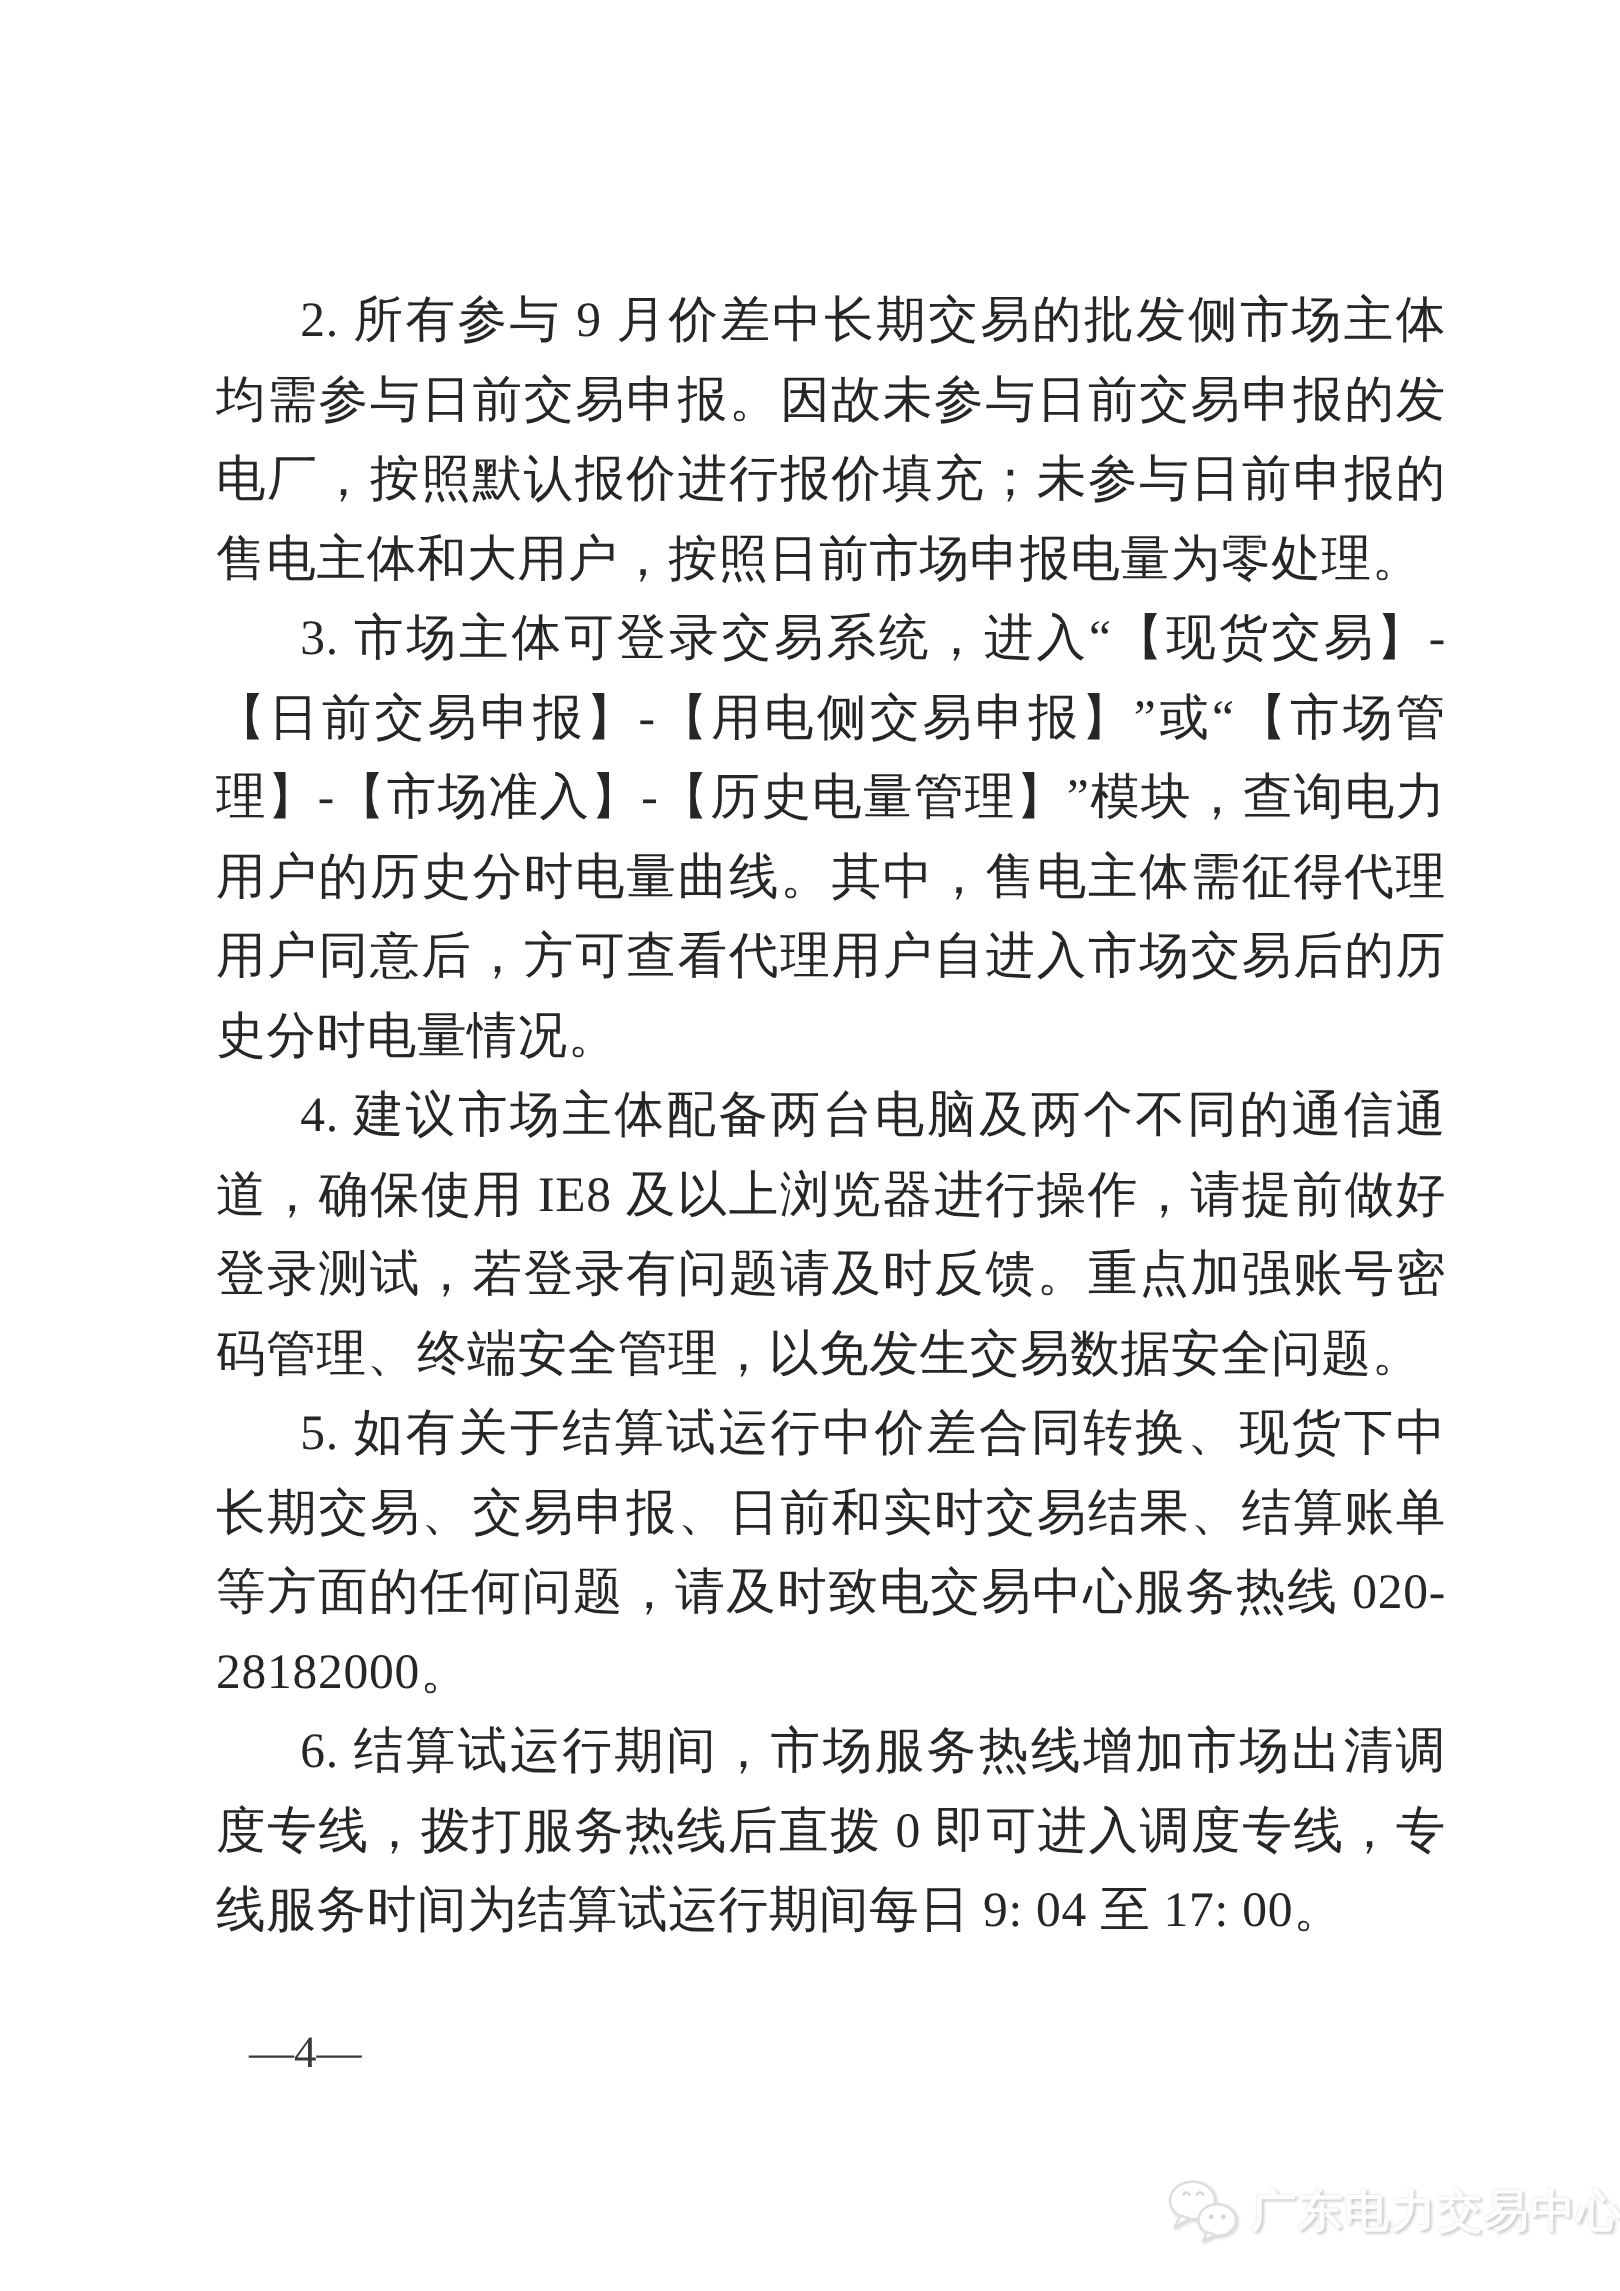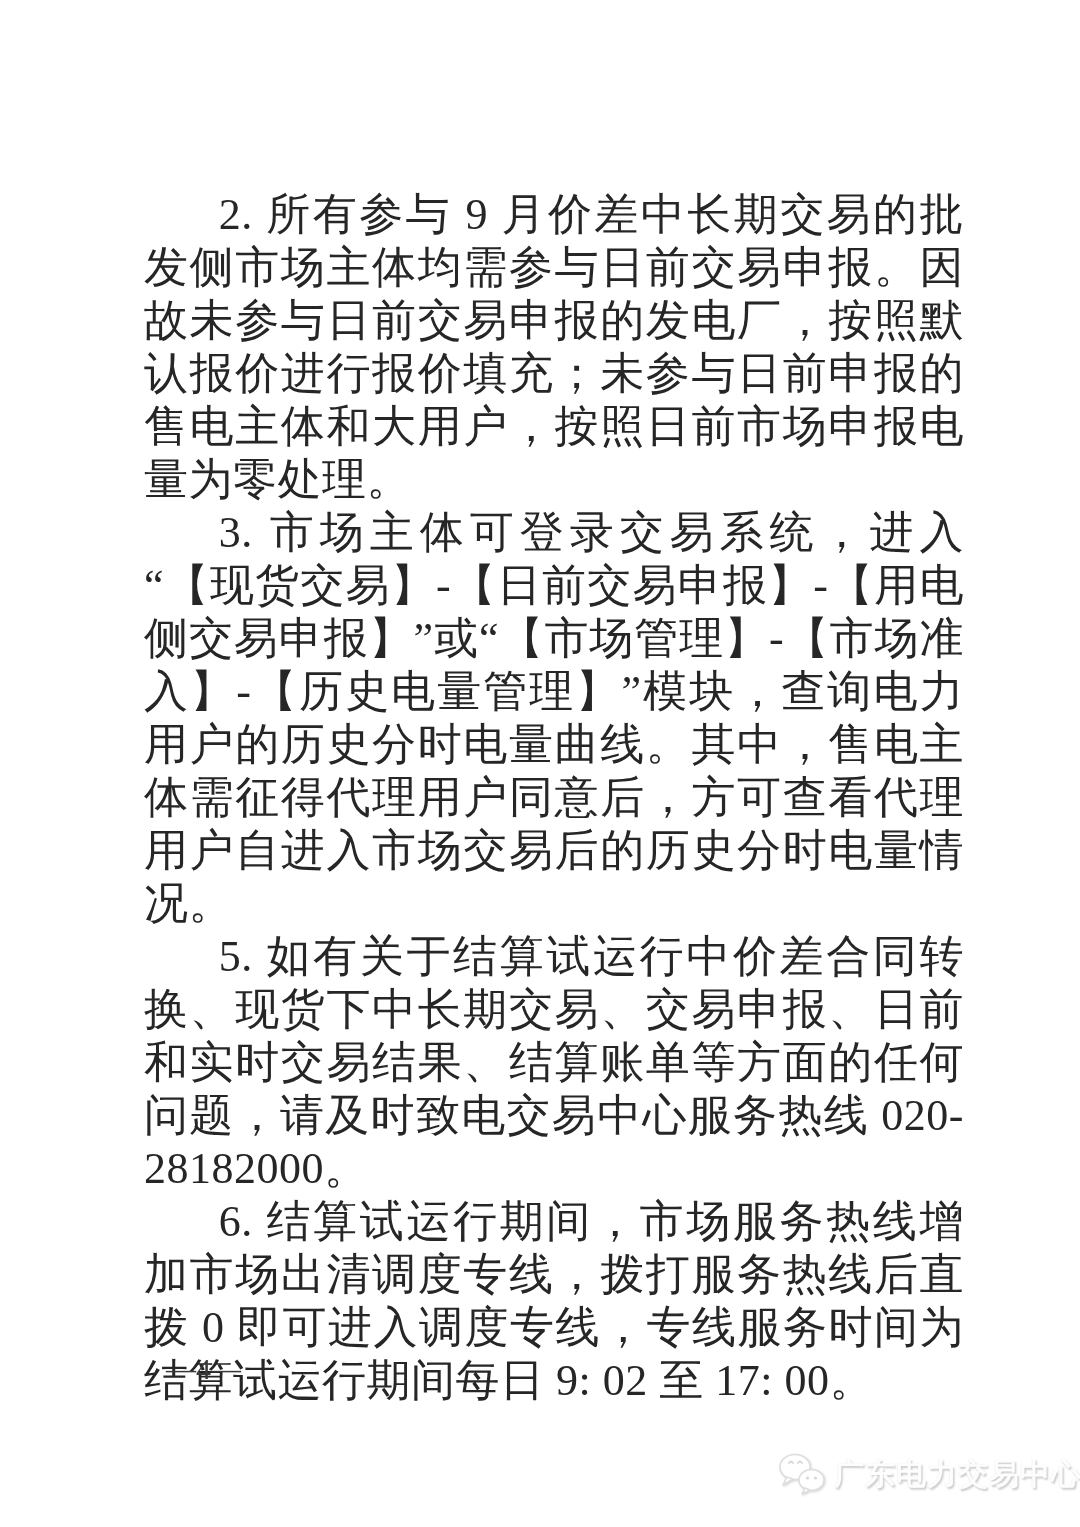--- a/index.html
+++ b/index.html
@@ -17,21 +17,21 @@
   .page {
     position: absolute;
     inset: 0;
     background: #ffffff;
   }
   .body-text {
     position: absolute;
     left: 144px;
     top: 188px;
     width: 820px;
-    font-size: 44px;
+    font-size: 33px;
     line-height: 53px;
     color: #262626;
     text-align: justify;
     text-justify: inter-character;
     letter-spacing: 0.5px;
   }
   .body-text p {
     margin: 0;
     padding: 0;
     text-indent: 1.7em;
@@ -67,22 +67,23 @@
   }
 </style>
 </head>
 <body>
 
 <div class="page">
 
   <main class="body-text">
     <p>2. 所有参与 9 月价差中长期交易的批发侧市场主体均需参与日前交易申报。因故未参与日前交易申报的发电厂，按照默认报价进行报价填充；未参与日前申报的售电主体和大用户，按照日前市场申报电量为零处理。</p>
     <p>3. 市场主体可登录交易系统，进入“【现货交易】-【日前交易申报】-【用电侧交易申报】”或“【市场管理】-【市场准入】-【历史电量管理】”模块，查询电力用户的历史分时电量曲线。其中，售电主体需征得代理用户同意后，方可查看代理用户自进入市场交易后的历史分时电量情况。</p>
+    <p>4. 建议市场主体配备两台电脑及两个不同的通信通道，确保使用 IE8 及以上浏览器进行操作，请提前做好登录测试，若登录有问题请及时反馈。重点加强账号密码管理、终端安全管理，以免发生交易数据安全问题。</p>
     <p>5. 如有关于结算试运行中价差合同转换、现货下中长期交易、交易申报、日前和实时交易结果、结算账单等方面的任何问题，请及时致电交易中心服务热线 020-28182000。</p>
-    <p>6. 结算试运行期间，市场服务热线增加市场出清调度专线，拨打服务热线后直拨 0 即可进入调度专线，专线服务时间为结算试运行期间每日 9: 02 至 17: 00。</p>
+    <p>6. 结算试运行期间，市场服务热线增加市场出清调度专线，拨打服务热线后直拨 0 即可进入调度专线，专线服务时间为结算试运行期间每日 9: 04 至 17: 00。</p>
   </main>
 
   <div class="page-number">—4—</div>
 
   <div class="watermark">
     <span class="wm-icon">
       <svg width="48" height="44" viewBox="0 0 48 44">
         <g fill="#ffffff" stroke="#dedede" stroke-width="1.6">
           <ellipse cx="17" cy="15" rx="15" ry="12.5"></ellipse>
           <path d="M9 25 L5 33 L15 27 Z" stroke-linejoin="round"></path>

